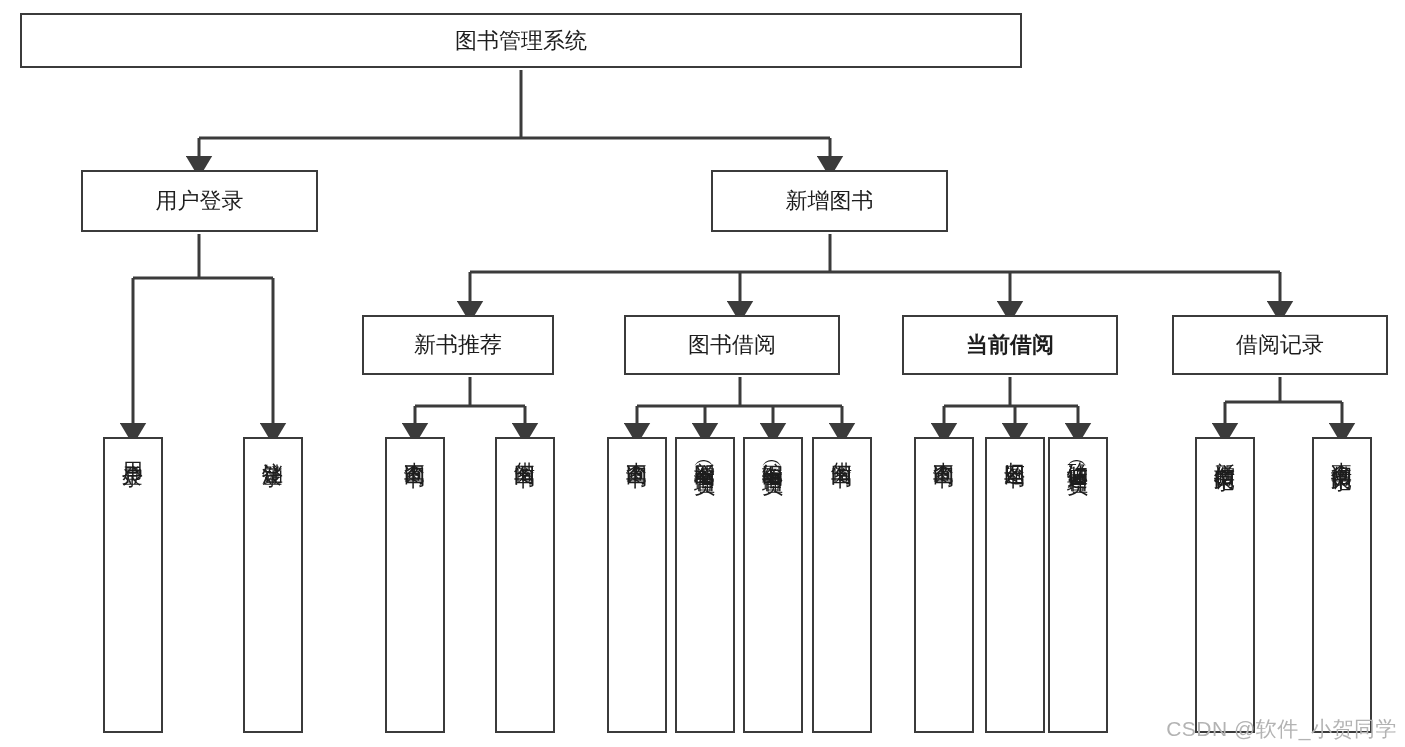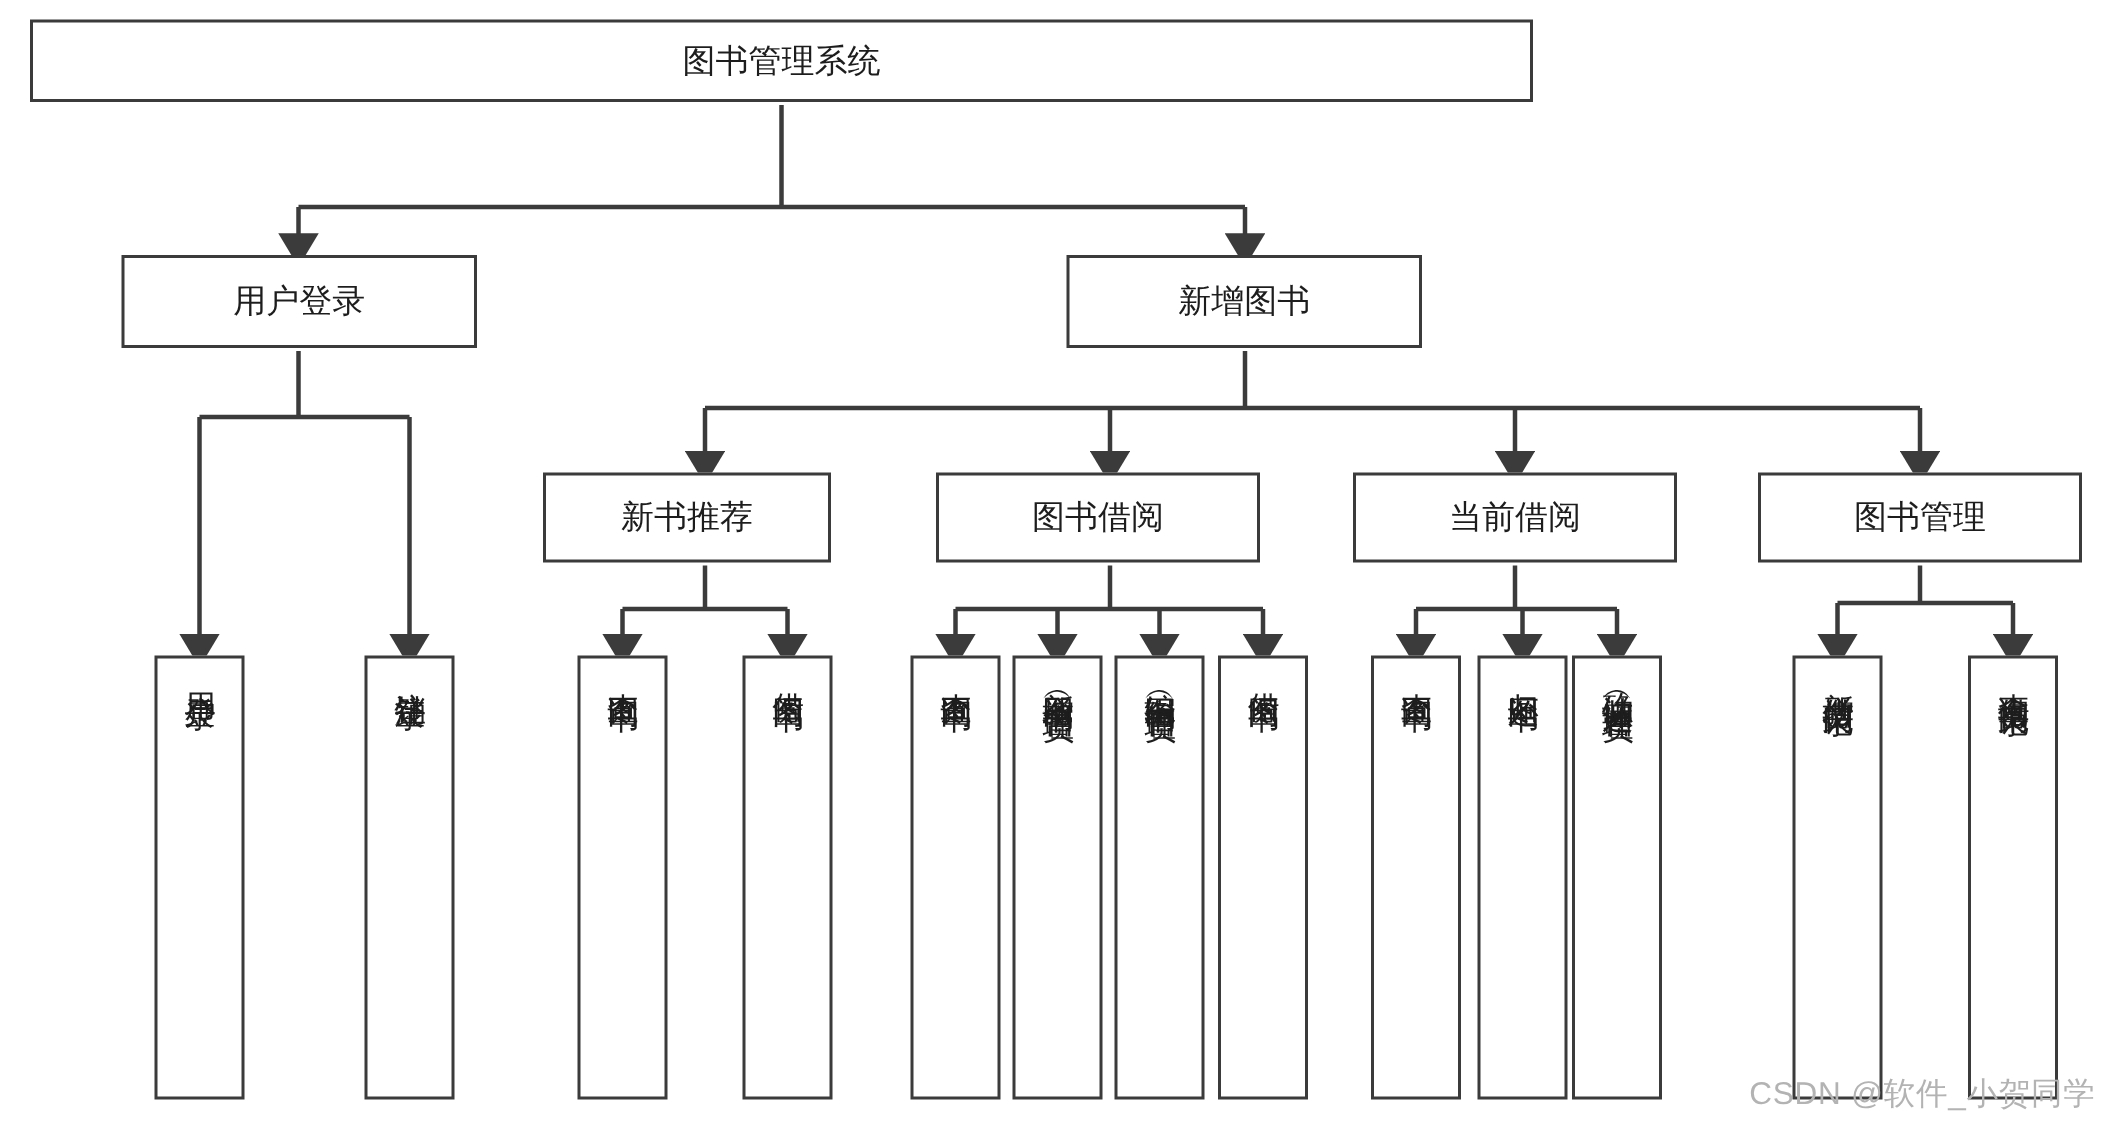--- a/index.html
+++ b/index.html
@@ -135,25 +135,25 @@
   <div class="node horizontal" style="left:711px; top:170px; width:237px; height:62px;">
     <span class="label">新增图书</span>
   </div>
 
   <div class="node horizontal" style="left:362px; top:315px; width:192px; height:60px;">
     <span class="label">新书推荐</span>
   </div>
   <div class="node horizontal" style="left:624px; top:315px; width:216px; height:60px;">
     <span class="label">图书借阅</span>
   </div>
-  <div class="node horizontal" style="left:902px; top:315px; width:216px; height:60px;">
+  <div class="node horizontal" style="left:902px; top:315px; width:216px; height:60px;font-weight:bold;">
     <span class="label">当前借阅</span>
   </div>
   <div class="node horizontal" style="left:1172px; top:315px; width:216px; height:60px;">
-    <span class="label">图书管理</span>
+    <span class="label">借阅记录</span>
   </div>
 
   <div class="node vertical" style="left:103px; top:437px; width:60px; height:296px;">
     <span class="label">用户登录</span>
   </div>
   <div class="node vertical" style="left:243px; top:437px; width:60px; height:296px;">
     <span class="label">注销登录</span>
   </div>
 
   <div class="node vertical" style="left:385px; top:437px; width:60px; height:296px;">

